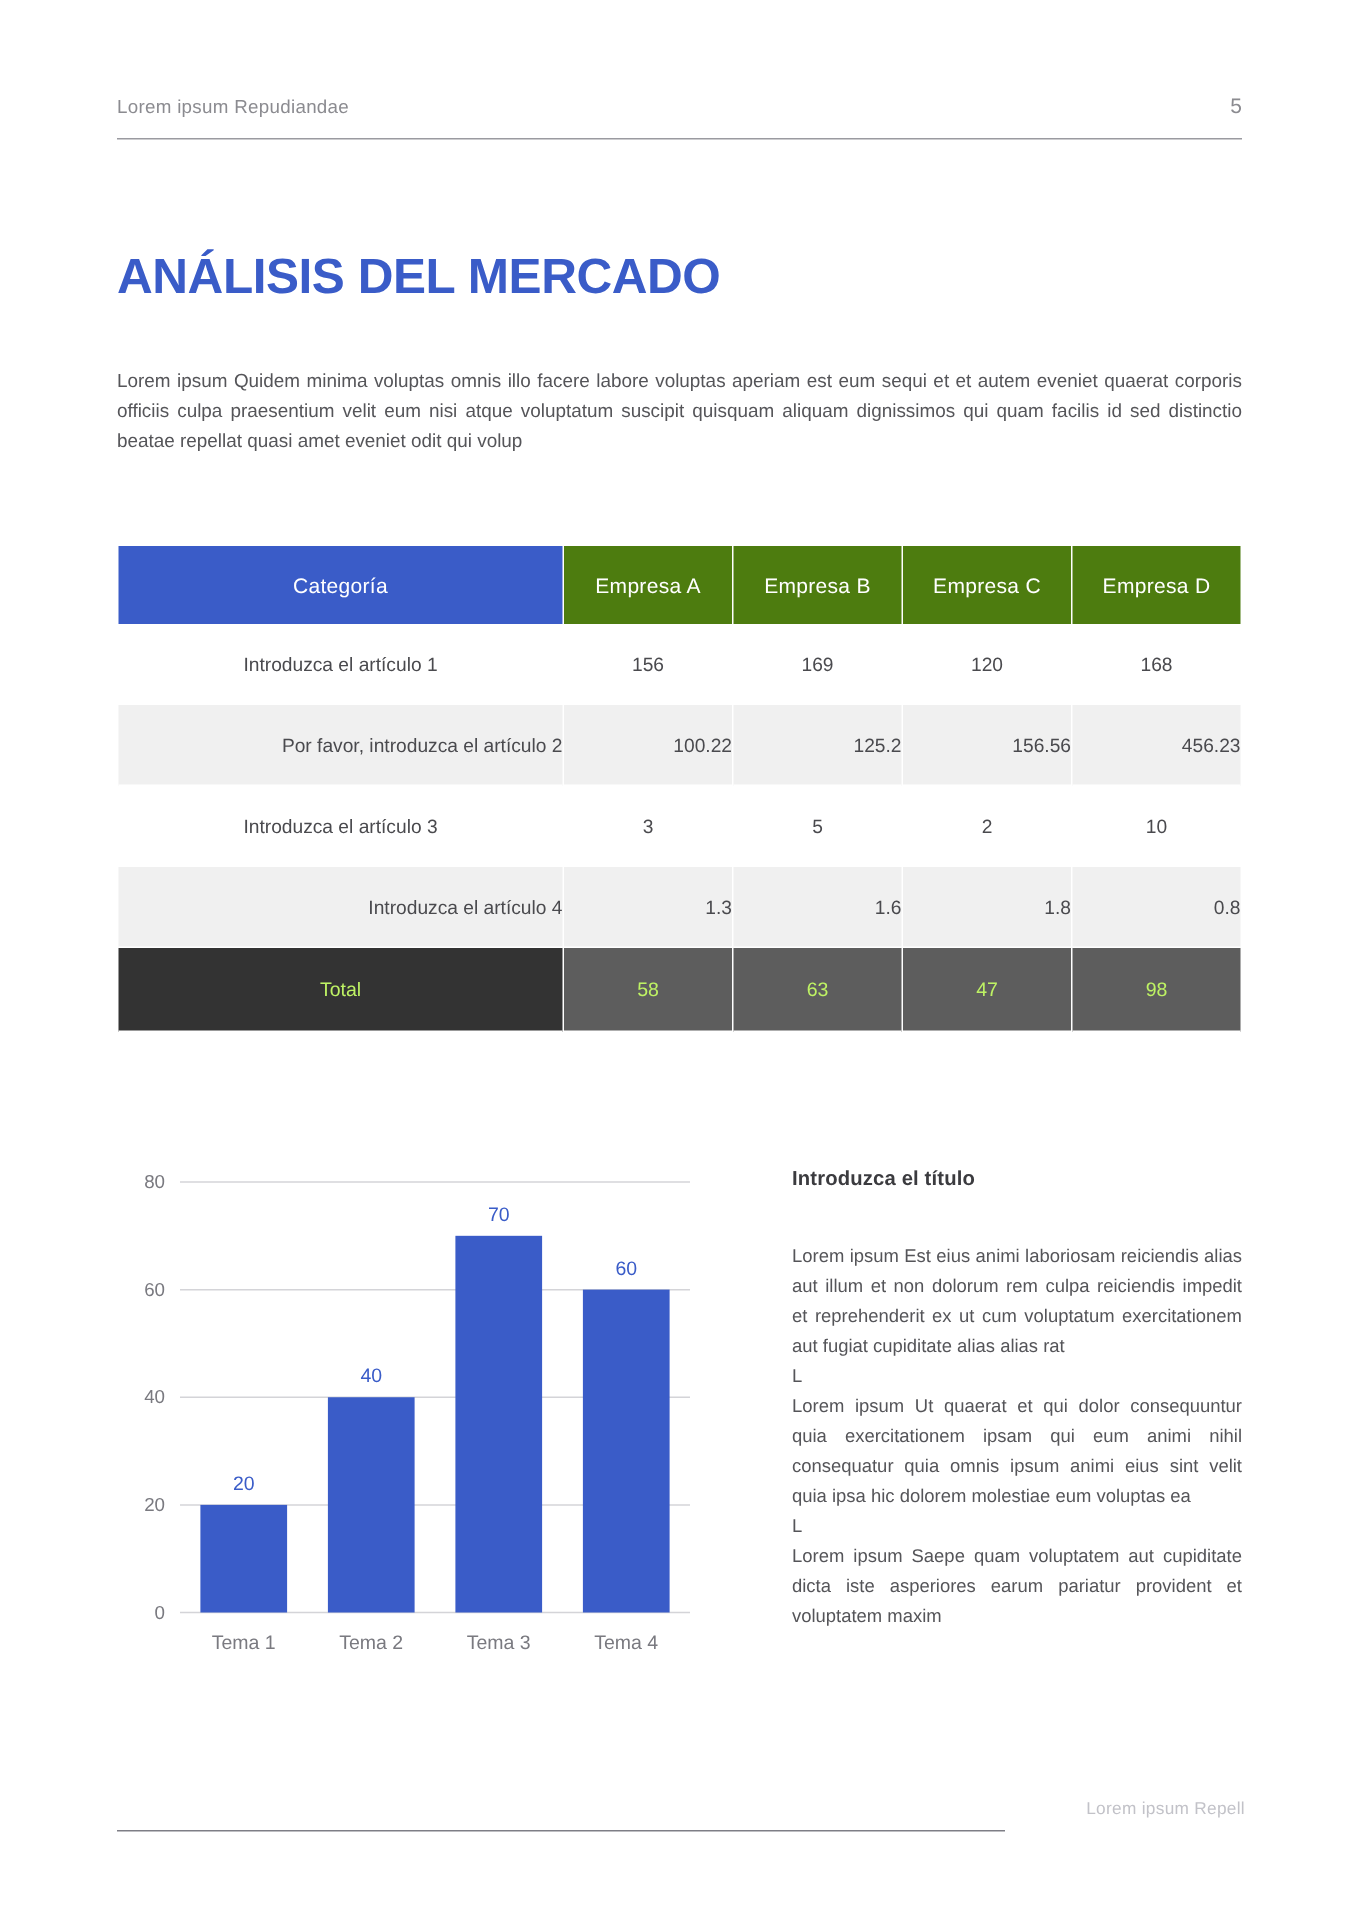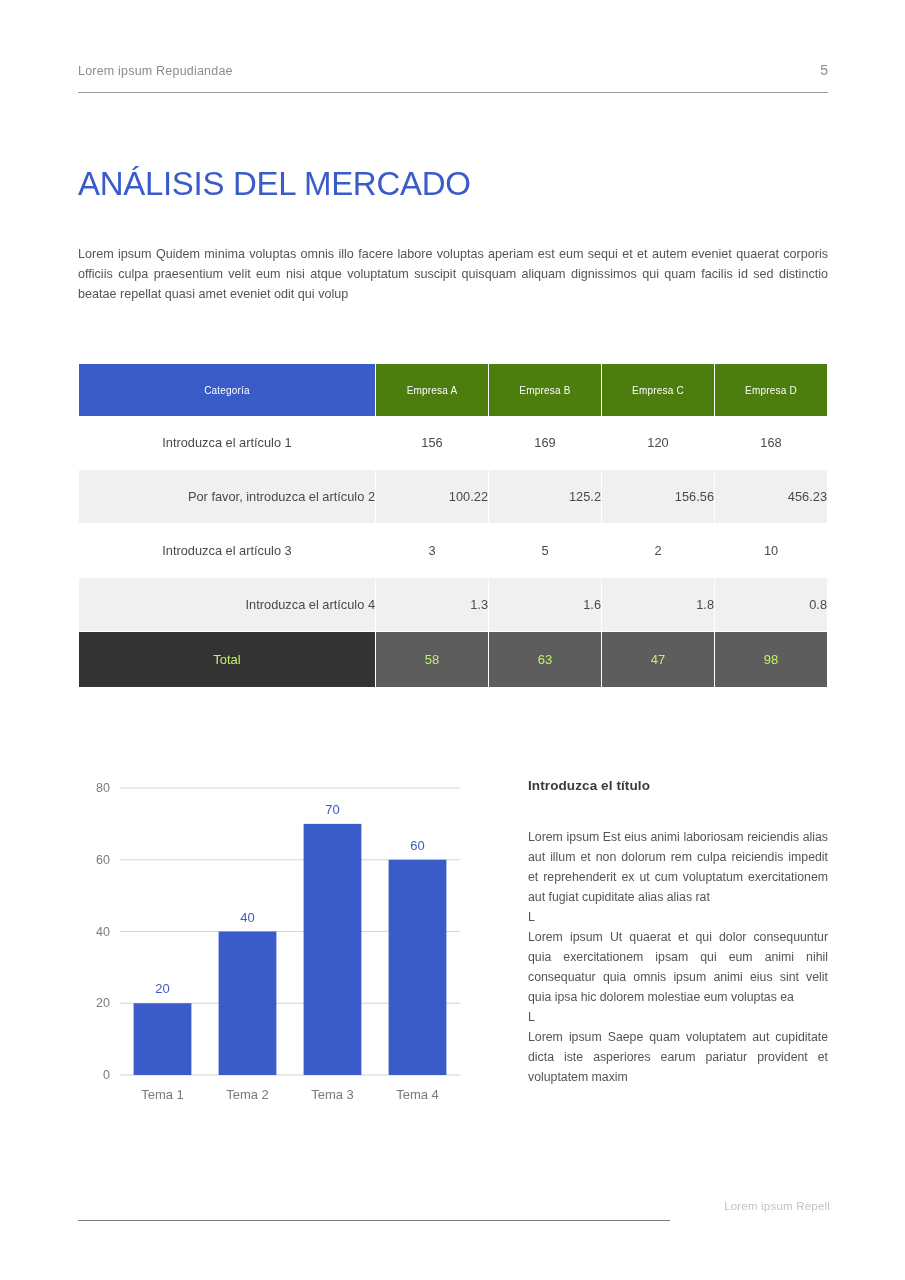--- a/index.html
+++ b/index.html
@@ -19,21 +19,21 @@
   .header-label { font-size: 12.5px; color: #8b8b90; letter-spacing: .2px; }
   .header-page-no { font-size: 14px; color: #8b8b90; }
   .header-rule {
     position: absolute; left: 78px; top: 92px; width: 750px; height: 1px;
     background: #9a9aa0;
   }
 
   
   .doc-title {
     position: absolute; left: 78px; top: 166px;
-    font-size: 33px; font-weight: normal; color: #3a5cc8;
+    font-size: 33px; font-weight: bold; color: #3a5cc8;
     letter-spacing: -0.3px; line-height: 1.1;
   }
 
   
   .intro-text {
     position: absolute; left: 78px; top: 244px; width: 750px;
     font-size: 12.6px; line-height: 20px; color: #555559;
     text-align: justify;
   }
 
@@ -43,21 +43,21 @@
     border-collapse: separate; border-spacing: 1px 0;
     table-layout: fixed;
   }
   .data-table td, .data-table th {
     text-align: center; font-weight: normal; vertical-align: middle;
   }
   .col-cat { width: 296px; }
   .col-val { width: 112px; }
 
   .data-table thead th {
-    height: 52px; color: #ffffff; font-size: 10px; letter-spacing: .2px;
+    height: 52px; color: #ffffff; font-size: 14px; letter-spacing: .2px;
   }
   th.head-cat { background: #3a5cc8; }
   th.head-val { background: #4d7c0f; }
 
   .data-table tbody td {
     height: 54px; font-size: 12.8px; color: #4a4a4e;
     border-bottom: 1px solid #ffffff;
   }
   tr.row-odd td { background: #ffffff; }
   tr.row-even td { background: #f0f0f0; text-align: right; }

